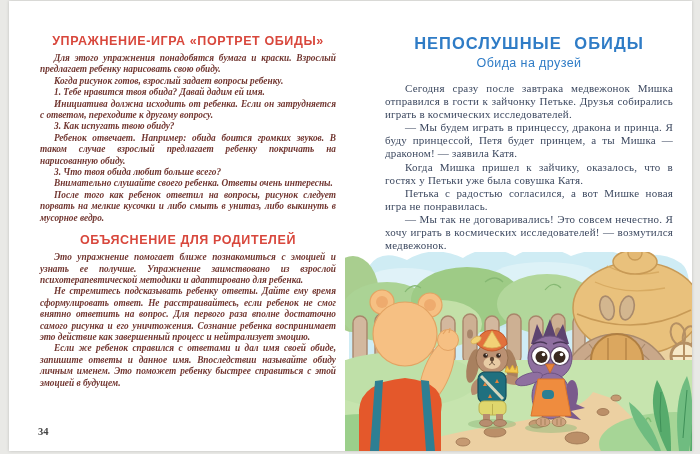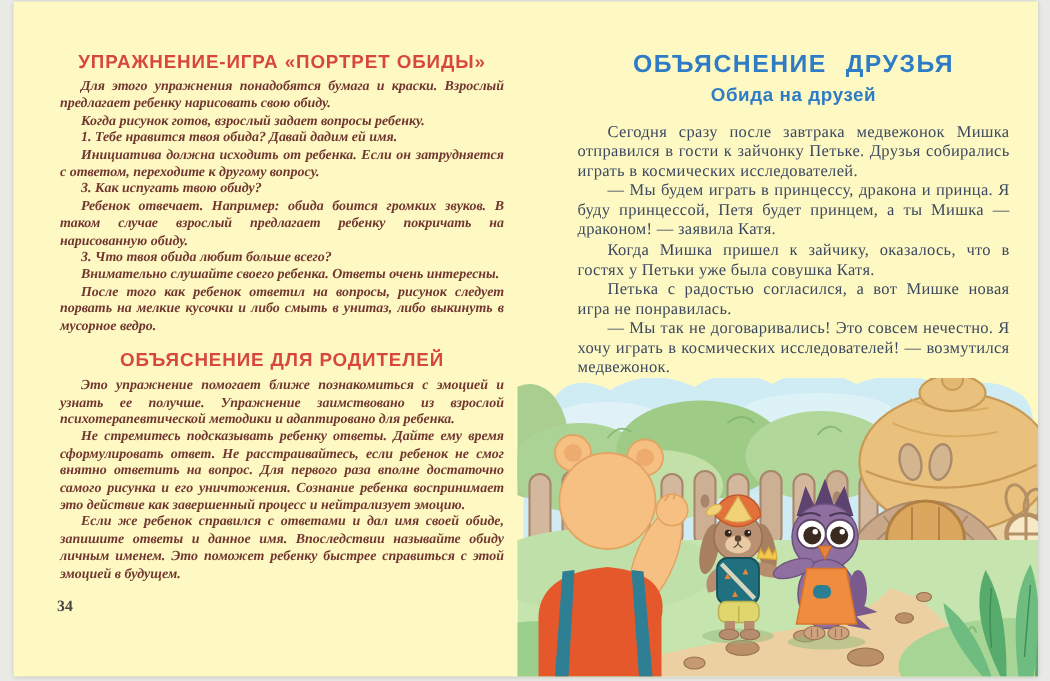--- a/index.html
+++ b/index.html
@@ -1,33 +1,33 @@
 <!DOCTYPE html>
 <html><head>
 <meta charset="utf-8">
 <style>
   html,body{margin:0;padding:0;}
   body{width:700px;height:454px;background:#e9e9e6;position:relative;overflow:hidden;
        font-family:"Liberation Serif", serif;}
-  .spread{position:absolute;left:9px;top:1px;width:683px;height:450px;background:#fef9c3;
+  .spread{position:absolute;left:9px;top:1px;width:683px;height:450px;background:#ffffff;
           box-shadow:0 0 3px rgba(0,0,0,.18);}
   
   .left-text{position:absolute;left:31px;top:33px;width:296px;color:#713630;}
   .red-heading{font-family:"Liberation Sans", sans-serif;font-weight:bold;font-size:12.5px;
                color:#d8473c;text-align:center;letter-spacing:.6px;margin:0 0 5px 0;}
   .red-heading.second{margin-top:9px;}
   .body-maroon p{margin:0;font-style:italic;font-size:9.3px;line-height:11.4px;
                  text-align:justify;text-indent:14px;color:#713630;font-weight:600;}
-  .page-number{position:absolute;left:29px;bottom:41px;font-size:10.5px;font-weight:bold;
+  .page-number{position:absolute;left:29px;bottom:14px;font-size:10.5px;font-weight:bold;
                color:#454545;font-family:"Liberation Serif", serif;}
   
   .right-text{position:absolute;left:376px;top:33px;width:288px;}
   .story-title{font-family:"Liberation Sans", sans-serif;font-weight:bold;font-size:16.5px;
                color:#2f7cc6;text-align:center;letter-spacing:1px;word-spacing:7px;margin:0;}
-  .story-subtitle{font-family:"Liberation Sans", sans-serif;font-weight:bold;font-size:12.5px;
+  .story-subtitle{font-family:"Liberation Sans", sans-serif;font-weight:normal;font-size:12.5px;
                   color:#2f7cc6;text-align:center;letter-spacing:.4px;margin:3px 0 0 0;}
   .story-body{margin-top:12px;}
   .story-body p{margin:0;font-size:11px;line-height:13.1px;color:#3d4960;font-weight:400;
                 text-align:justify;text-indent:20px;letter-spacing:.2px;}
   
   .illustration{position:absolute;left:336px;top:251px;width:347px;height:199px;}
   .illustration svg{display:block;}
 </style>
 </head>
 <body>
@@ -50,21 +50,21 @@
     <h2 class="red-heading second">ОБЪЯСНЕНИЕ ДЛЯ РОДИТЕЛЕЙ</h2>
     <div class="body-maroon">
       <p>Это упражнение помогает ближе познакомиться с эмоцией и узнать ее получше. Упражнение заимствовано из взрослой психотерапевтической методики и адаптировано для ребенка.</p>
       <p>Не стремитесь подсказывать ребенку ответы. Дайте ему время сформулировать ответ. Не расстраивайтесь, если ребенок не смог внятно ответить на вопрос. Для первого раза вполне достаточно самого рисунка и его уничтожения. Сознание ребенка воспринимает это действие как завершенный процесс и нейтрализует эмоцию.</p>
       <p>Если же ребенок справился с ответами и дал имя своей обиде, запишите ответы и данное имя. Впоследствии называйте обиду личным именем. Это поможет ребенку быстрее справиться с этой эмоцией в будущем.</p>
     </div>
   </div>
   <div class="page-number">34</div>
 
   <div class="right-text">
-    <h1 class="story-title">ОБЪЯСНЕНИЕ ДРУЗЬЯ</h1>
+    <h1 class="story-title">НЕПОСЛУШНЫЕ ОБИДЫ</h1>
     <div class="story-subtitle">Обида на друзей</div>
     <div class="story-body">
       <p>Сегодня сразу после завтрака медвежонок Мишка отправился в гости к зайчонку Петьке. Друзья собирались играть в космических исследователей.</p>
       <p>— Мы будем играть в принцессу, дракона и принца. Я буду принцессой, Петя будет принцем, а ты Мишка — драконом! — заявила Катя.</p>
       <p>Когда Мишка пришел к зайчику, оказалось, что в гостях у Петьки уже была совушка Катя.</p>
       <p>Петька с радостью согласился, а вот Мишке новая игра не понравилась.</p>
       <p>— Мы так не договаривались! Это совсем нечестно. Я хочу играть в космических исследователей! — возмутился медвежонок.</p>
     </div>
   </div>
 

